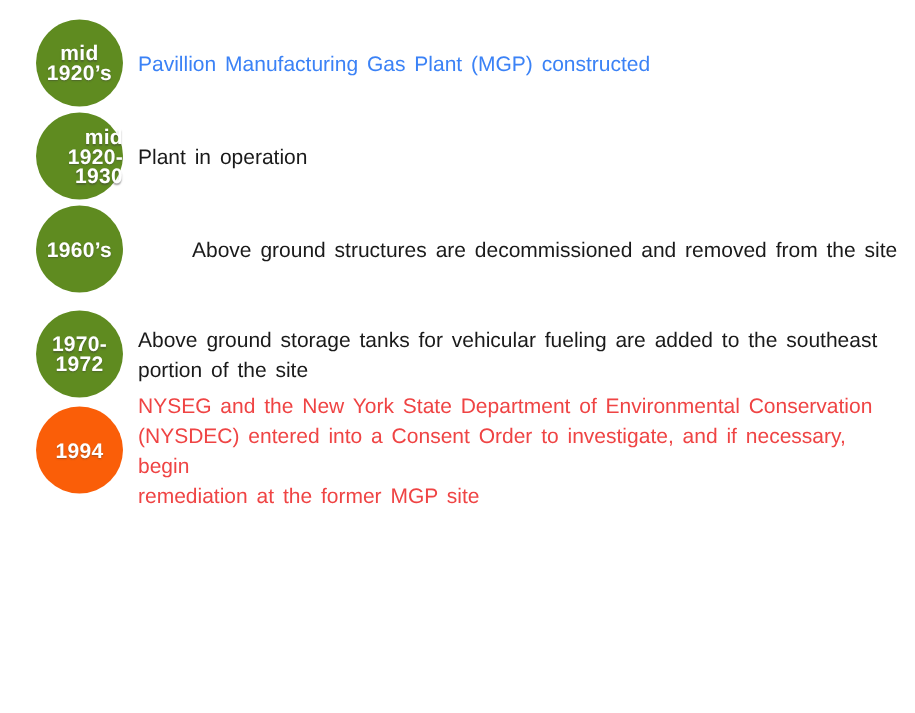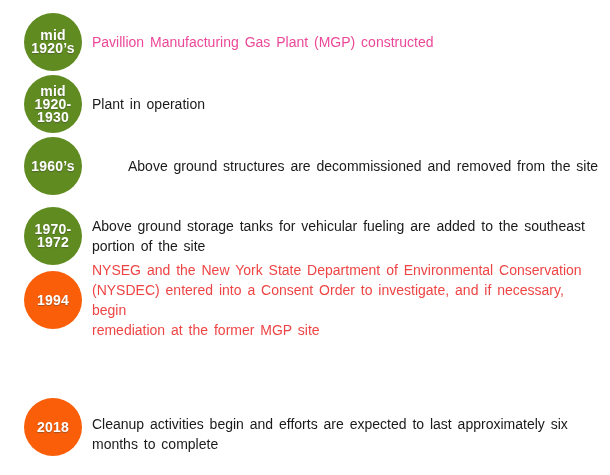--- a/index.html
+++ b/index.html
@@ -65,25 +65,25 @@
 </head>
 <body>
 
 <div class="timeline">
 
   <div class="row r0">
     <div class="circle" style="background: rgb(95, 139, 32);">
       <span class="date" style="color: rgb(255, 255, 255);">mid
 1920’s</span>
     </div>
-    <div class="desc" style="color: #ec4899;">Pavillion Manufacturing Gas Plant (MGP) constructed</div>
+    <div class="desc" style="color: #3b82f6;">Pavillion Manufacturing Gas Plant (MGP) constructed</div>
   </div>
 
   <div class="row r1">
-    <div class="circle" style="background: rgb(95, 139, 32);">
+    <div class="circle" style="background: rgb(95, 139, 32); text-align: right;">
       <span class="date" style="color: rgb(255, 255, 255);">mid 1920-
 1930</span>
     </div>
     <div class="desc" style="color: rgb(26, 26, 26);">Plant in operation</div>
   </div>
 
   <div class="row r2">
     <div class="circle" style="background: rgb(95, 139, 32);">
       <span class="date" style="color: rgb(255, 255, 255);">1960’s</span>
     </div>
@@ -101,21 +101,14 @@
   <div class="row r4">
     <div class="circle" style="background: rgb(250, 94, 8);">
       <span class="date" style="color: rgb(255, 255, 255);">1994</span>
     </div>
     <div class="desc" style="color: #ef4444;">NYSEG and the New York State Department of Environmental Conservation
 (NYSDEC) entered into a Consent Order to investigate, and if necessary, begin
 remediation at the former MGP site</div>
   </div>
 
 
-  <div class="row r6">
-    <div class="circle" style="background: rgb(250, 94, 8);">
-      <span class="date" style="color: rgb(255, 255, 255);">2018</span>
-    </div>
-    <div class="desc" style="color: rgb(26, 26, 26);">Cleanup activities begin and efforts are expected to last approximately  six
-months to complete</div>
-  </div>
 
 </div>
 
 </body></html>

